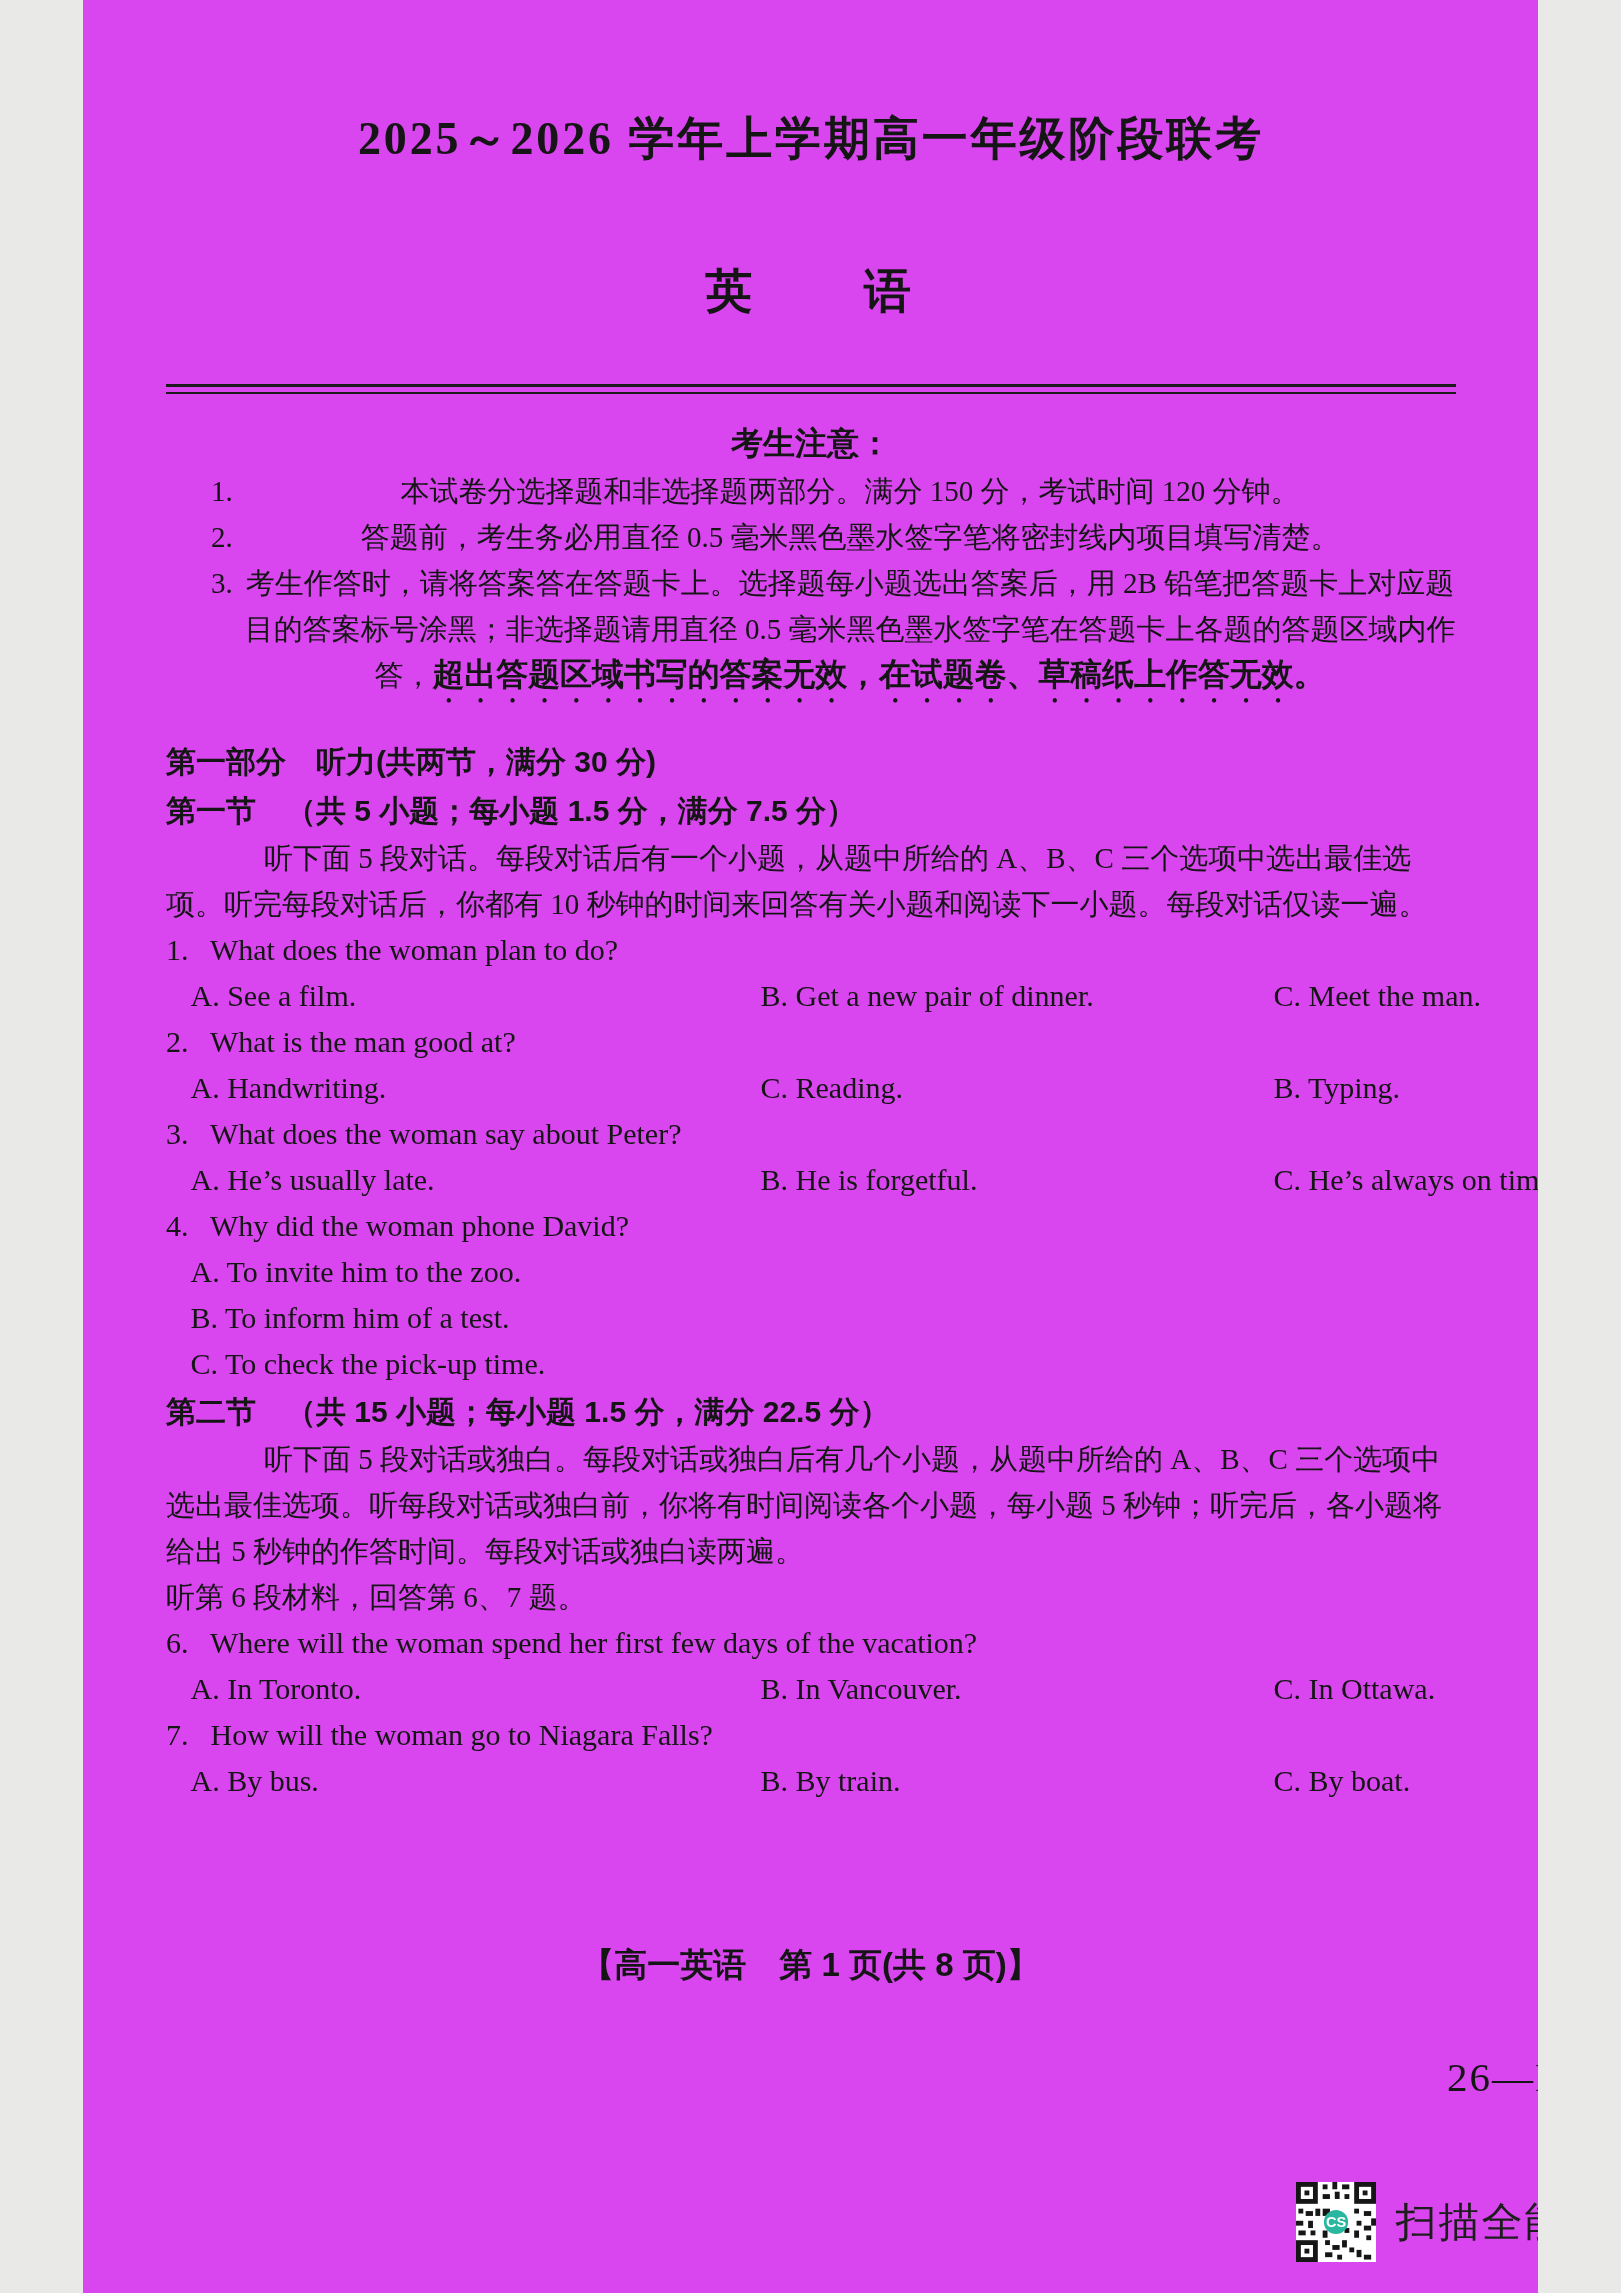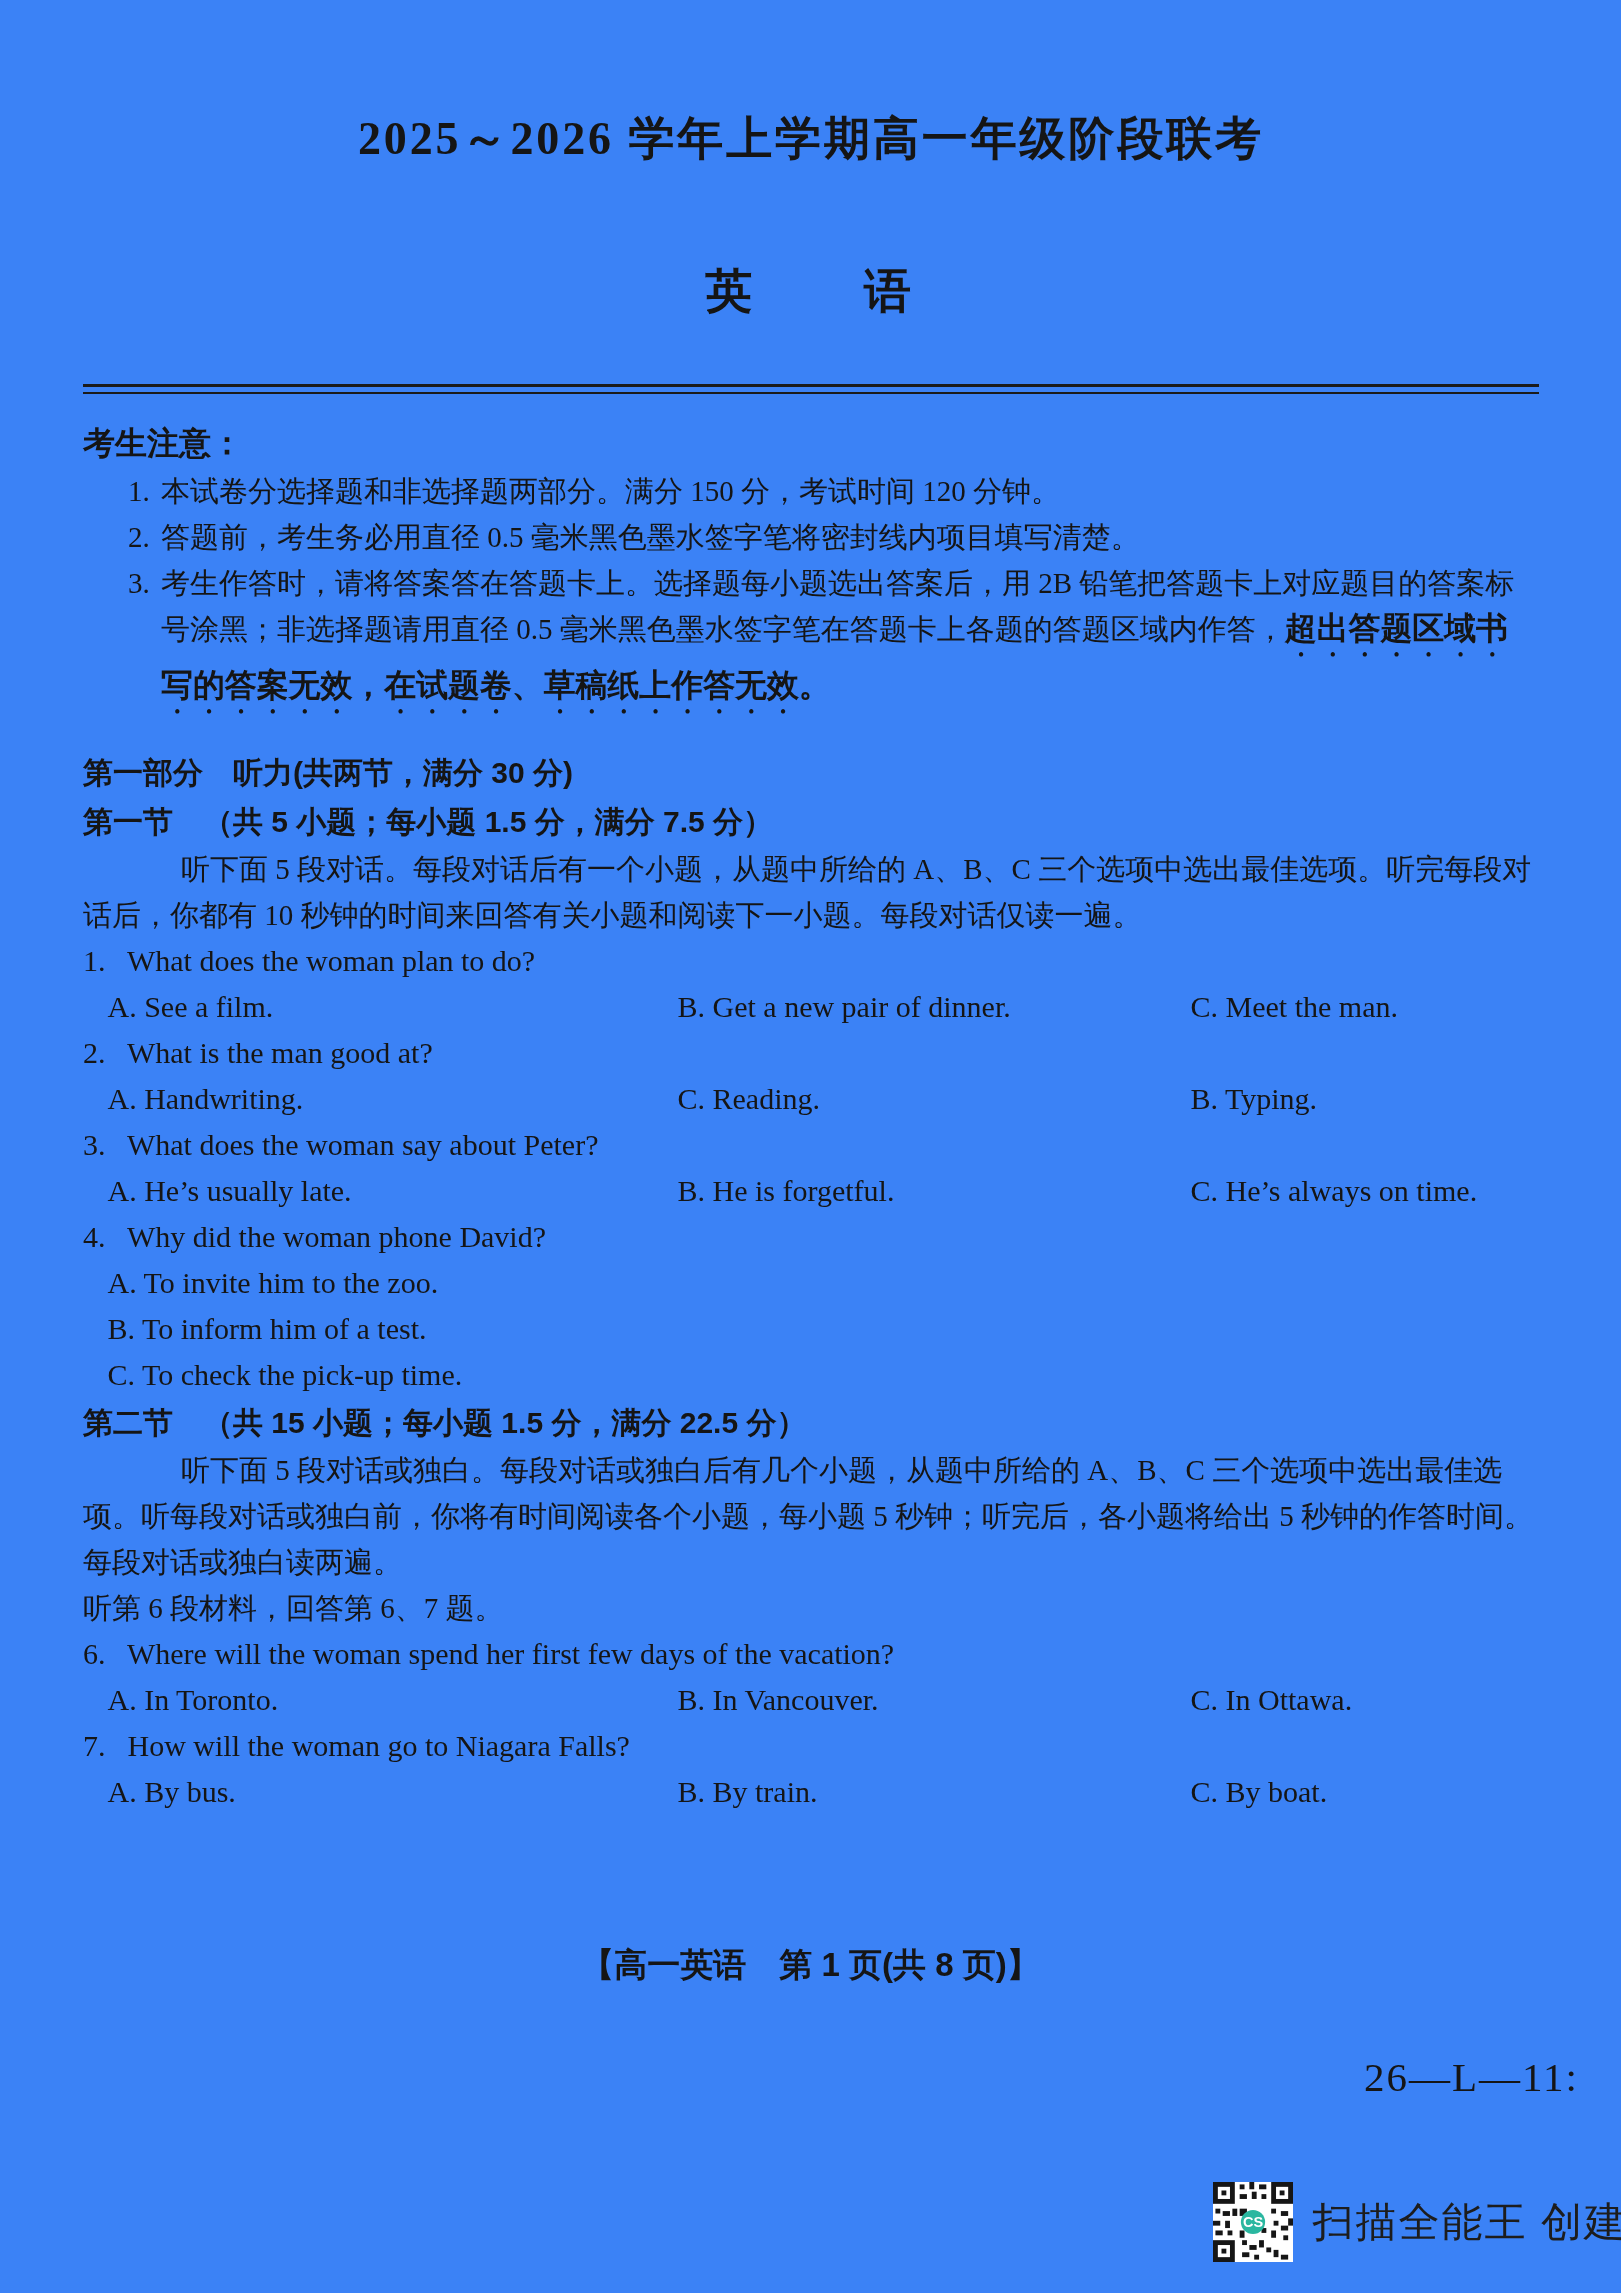--- a/index.html
+++ b/index.html
@@ -1,20 +1,20 @@
 <!DOCTYPE html>
 <html><head>
 <meta charset="utf-8">
 <style>
   html,body{margin:0;padding:0;background:#e9e9e7;}
   .page{
     position:relative;
-    width:1621px;height:2294px;
+    width:1455px;height:2294px;
     margin:0 auto;
-    background:#3b82f6;
+    background:#d946ef;
     color:#151515;
     font-family:"Liberation Serif","DejaVu Serif",serif;
     overflow:hidden;
   }
   .content{padding:108px 82px 0 83px;}
   .exam-title{
     text-align:center;
     font-size:46px;font-weight:bold;letter-spacing:2.9px;
     font-family:"Liberation Serif","DejaVu Serif",serif;
   }
@@ -23,21 +23,21 @@
     margin-top:90px;
     font-size:47px;font-weight:bold;letter-spacing:5.9px;
   }
   .double-rule{
     margin-top:61px;
     height:4.9px;
     border-top:3.9px solid #1b1b1b;
     border-bottom:2px solid #1b1b1b;
   }
   .doc{font-size:29px;line-height:46px;}
-  .notice{margin-top:25.5px;}
+  .notice{margin-top:25.5px;text-align:center;}
   .notice-heading{
     font-size:32px;font-weight:bold;line-height:49px;
     font-family:"Liberation Sans","DejaVu Sans",sans-serif;
   }
   .notice-item{position:relative;padding-left:78px;}
   .notice-num{position:absolute;left:45px;}
   .notice-emphasis{
     font-weight:bold;font-size:1.1em;
     -webkit-text-emphasis:filled dot;-webkit-text-emphasis-position:under right;
     text-emphasis:filled dot;text-emphasis-position:under right;

